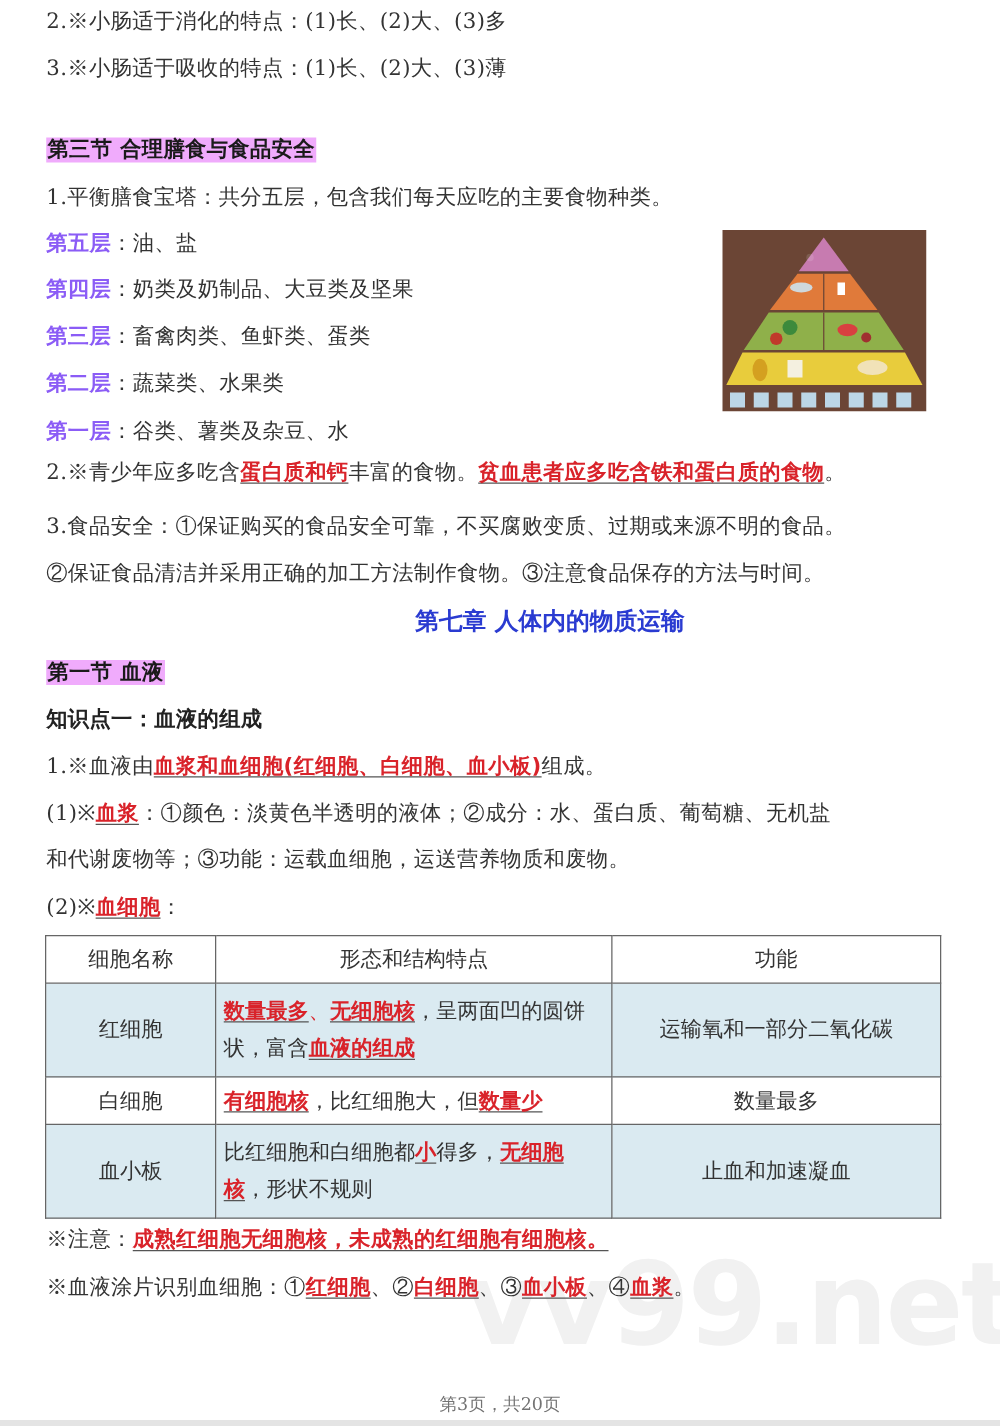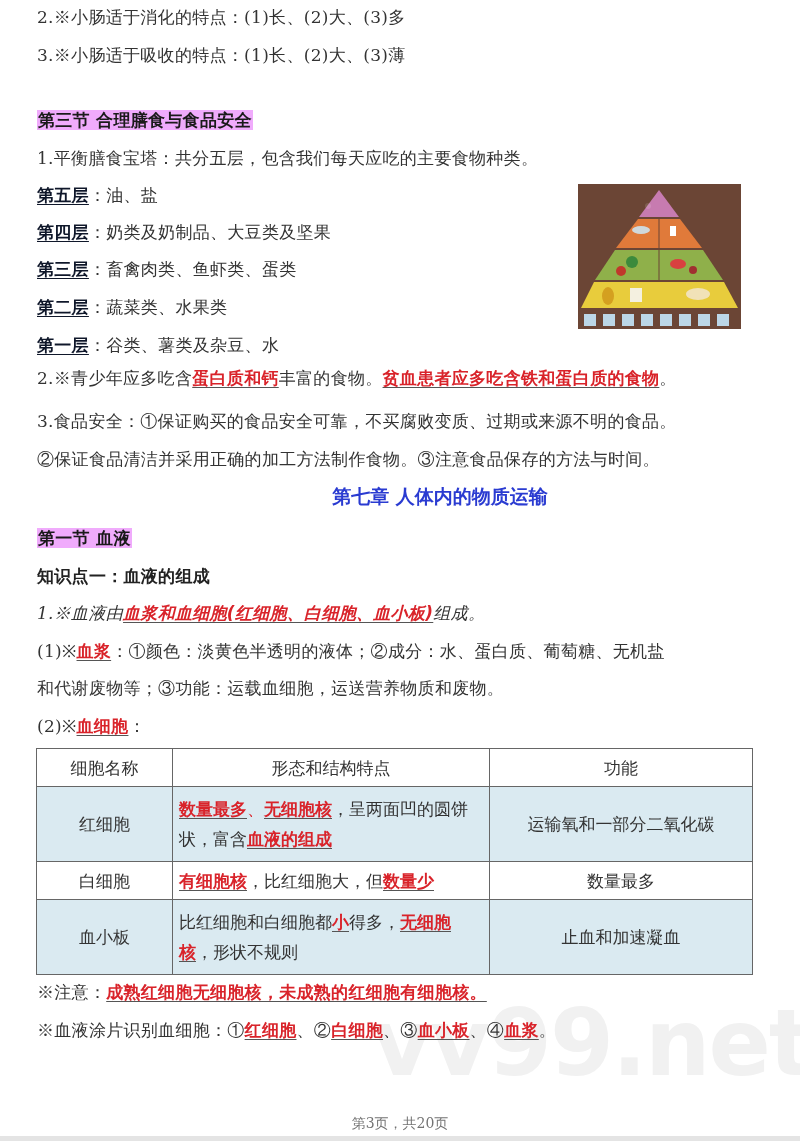--- a/index.html
+++ b/index.html
@@ -5,21 +5,21 @@
   html, body { margin:0; padding:0; }
   body {
     width:800px; height:1141px; position:relative; overflow:hidden;
     background:#ffffff;
     font-family:"DejaVu Serif", "Liberation Serif", serif;
     color:#333333;
   }
   .line { position:absolute; left:37px; font-size:17px; line-height:24px; white-space:nowrap; letter-spacing:0.3px;text-align:center; }
   .hl { background:#f0abfc; font-family:"DejaVu Sans","Liberation Sans",sans-serif; font-weight:bold; color:#1a1a1a; padding:0 1px; }
   .red { color:#d9232a; font-family:"DejaVu Sans","Liberation Sans",sans-serif; font-weight:bold; text-decoration:underline; text-decoration-color:#555; text-underline-offset:3px; }
-  .blue { color:#0f172a; font-family:"DejaVu Sans","Liberation Sans",sans-serif; font-weight:bold; text-decoration:underline; text-underline-offset:3px; }
+  .blue { color:#8b5cf6; font-family:"DejaVu Sans","Liberation Sans",sans-serif; font-weight:bold; text-underline-offset:3px; }
   .bold { font-family:"DejaVu Sans","Liberation Sans",sans-serif; font-weight:bold; color:#222; }
   .chapter { position:absolute; top:484px; left:0; width:800px; text-align:center; font-size:19px; font-family:"DejaVu Sans","Liberation Sans",sans-serif; font-weight:bold; color:#2a3bd1;padding-left:40px; }
 
   
   .pyramid { position:absolute; left:578px; top:184px; width:163px; height:145px; background:#6b4535; overflow:hidden; }
   .pyramid svg { display:block; }
 
   
   table.cells { position:absolute; left:36px; top:748px; width:717px; border-collapse:collapse; font-size:17px; }
   table.cells td { border:1.5px solid #666; padding:0 6px; line-height:30px; }
@@ -80,21 +80,21 @@
 </div>
 
 <div class="line" style="top:366px;"><span>2.※青少年应多吃含</span><span class="red">蛋白质和钙</span><span>丰富的食物。</span><span class="red">贫血患者应多吃含铁和蛋白质的食物</span><span>。</span></div>
 <div class="line" style="top:409px;">3.食品安全：①保证购买的食品安全可靠，不买腐败变质、过期或来源不明的食品。</div>
 <div class="line" style="top:447px;">②保证食品清洁并采用正确的加工方法制作食物。③注意食品保存的方法与时间。</div>
 
 <div class="chapter">第七章  人体内的物质运输</div>
 
 <div class="line" style="top:526px;"><span class="hl">第一节  血液</span></div>
 <div class="line bold" style="top:564px;">知识点一：血液的组成</div>
-<div class="line" style="top:601px;font-style:italic;"><span>1.※血液由</span><span class="red">血浆和血细胞(红细胞、白细胞、血小板)</span><span>组成。</span></div>
+<div class="line" style="top:601px;"><span>1.※血液由</span><span class="red">血浆和血细胞(红细胞、白细胞、血小板)</span><span>组成。</span></div>
 <div class="line" style="top:639px;"><span>(1)※</span><span class="red">血浆</span><span>：①颜色：淡黄色半透明的液体；②成分：水、蛋白质、葡萄糖、无机盐</span></div>
 <div class="line" style="top:676px;">和代谢废物等；③功能：运载血细胞，运送营养物质和废物。</div>
 <div class="line" style="top:714px;"><span>(2)※</span><span class="red">血细胞</span><span>：</span></div>
 
 <table class="cells">
   <tbody>
       <tr class="hdr">
     <td class="c1">细胞名称</td>
     <td class="c2" style="text-align:center">形态和结构特点</td>
     <td class="c3">功能</td>

